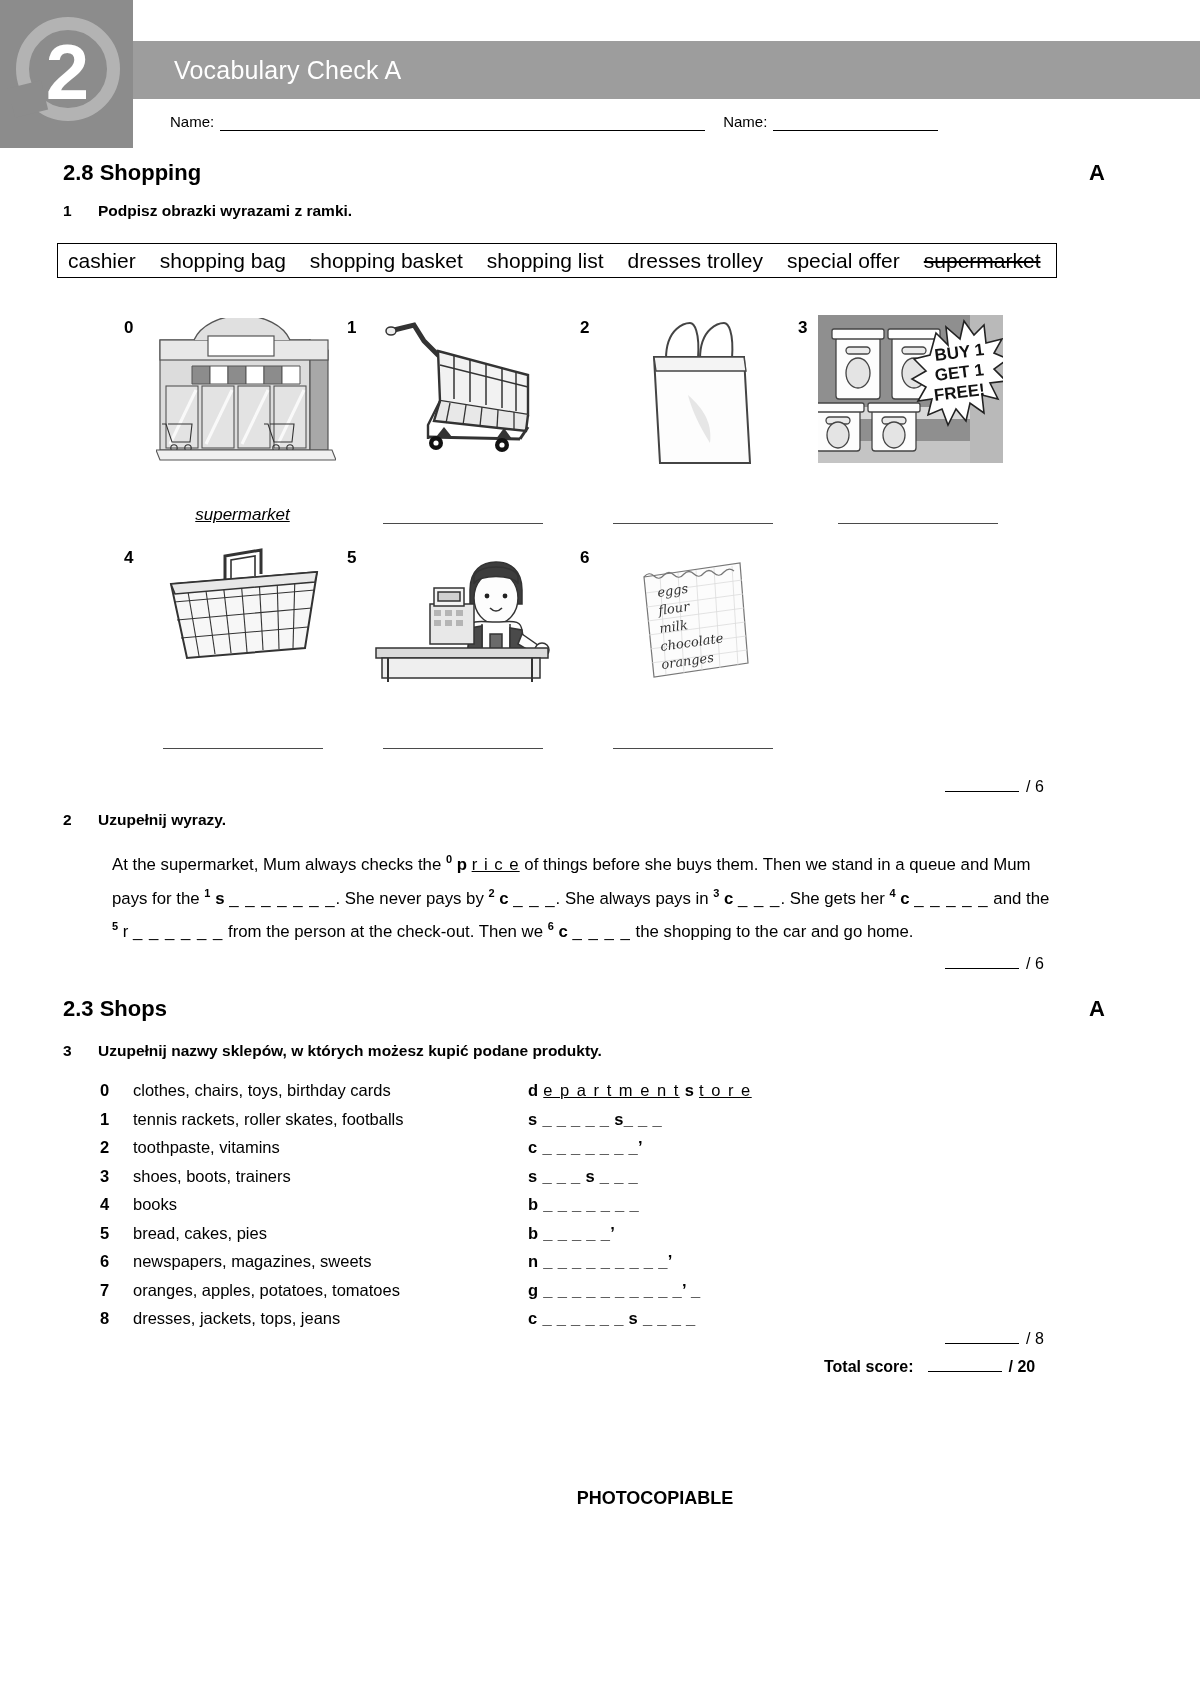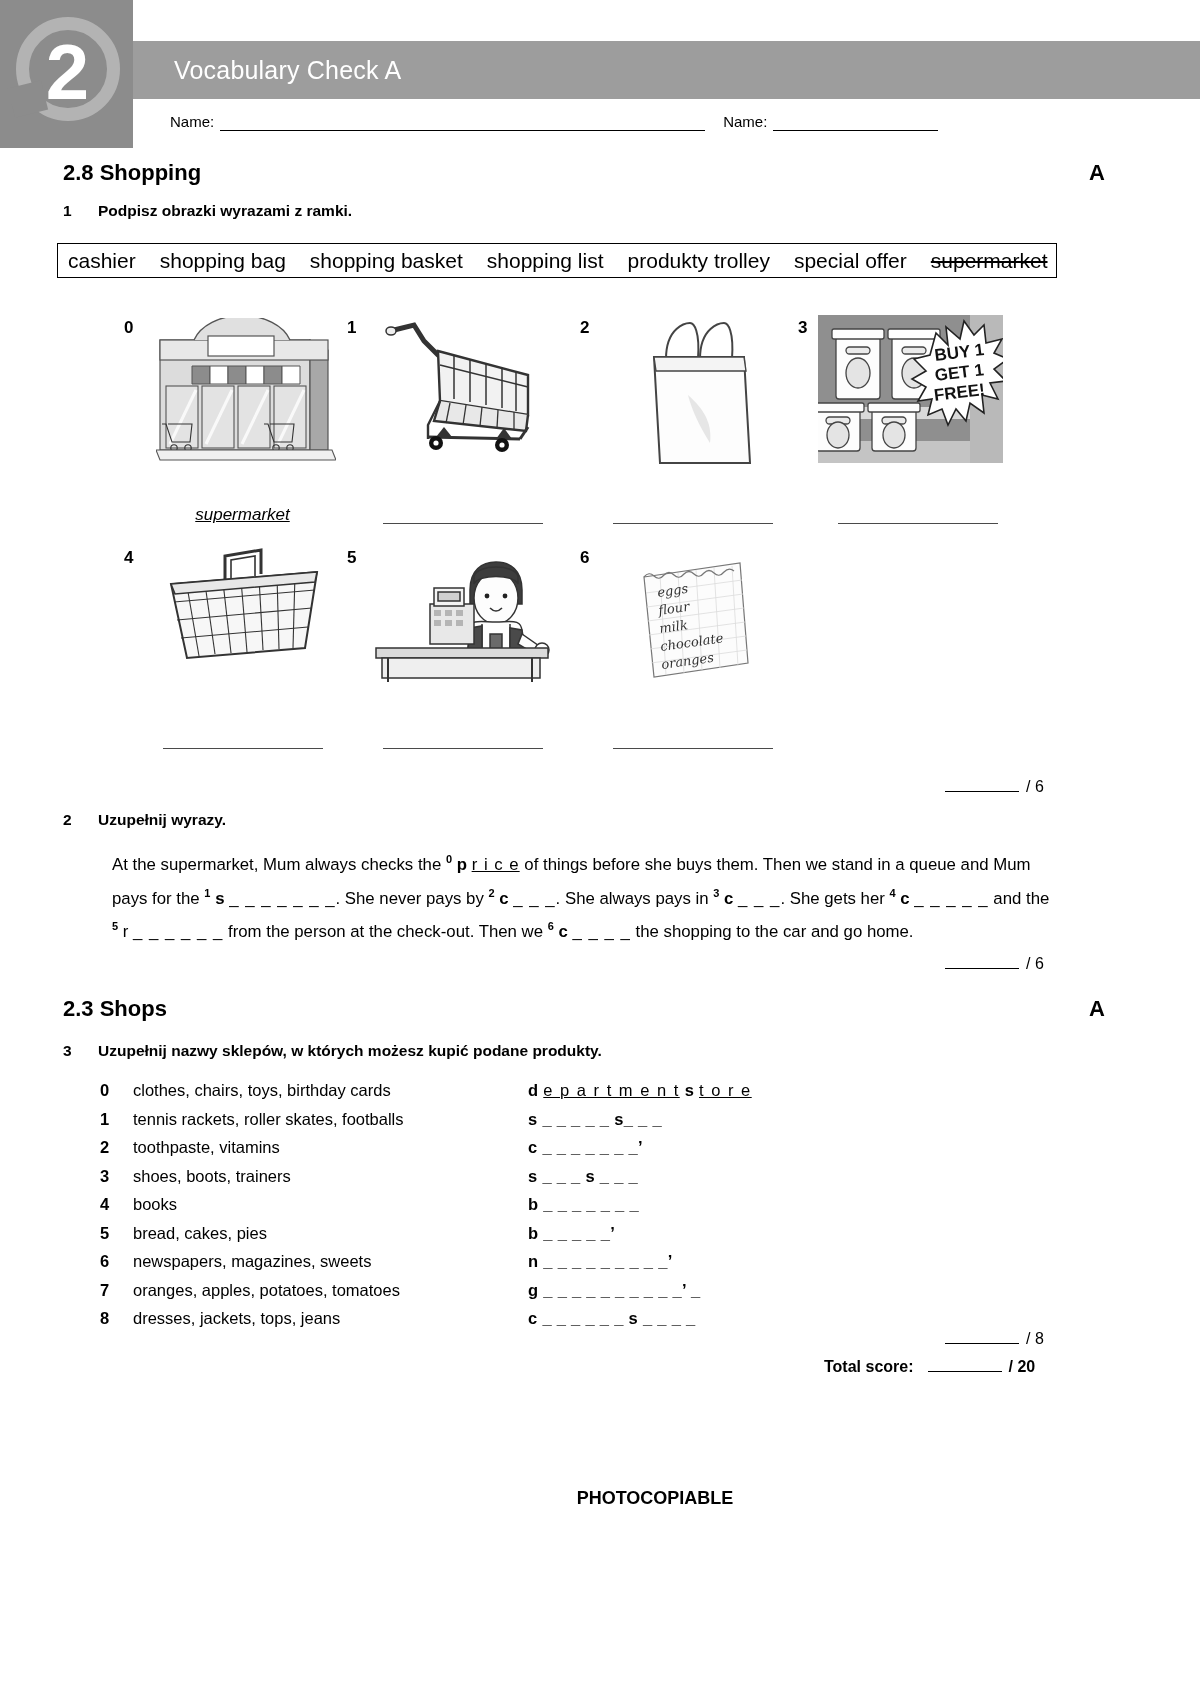--- a/index.html
+++ b/index.html
@@ -151,21 +151,21 @@
 <div class="sec-letter" style="top:160px">A</div>
 
 <div class="task-num" style="top:202px">1</div>
 <div class="task-head" style="left:98px; top:202px">Podpisz obrazki wyrazami z ramki.</div>
 
 <div class="wordbank">
   <span>cashier</span>
   <span>shopping bag</span>
   <span>shopping basket</span>
   <span>shopping list</span>
-  <span>produkty trolley</span>
+  <span>dresses trolley</span>
   <span>special offer</span>
   <span class="used">supermarket</span>
 </div>
 
 <div class="pic" style="left:124px; top:313px">
   <div class="idx" style="left:0; top:5px">0</div>
 </div>
 <div class="art" style="left:156px; top:318px">
 <svg width="180" height="145" viewBox="0 0 180 145">
   <rect x="0" y="0" width="180" height="145" fill="#ffffff"></rect>

